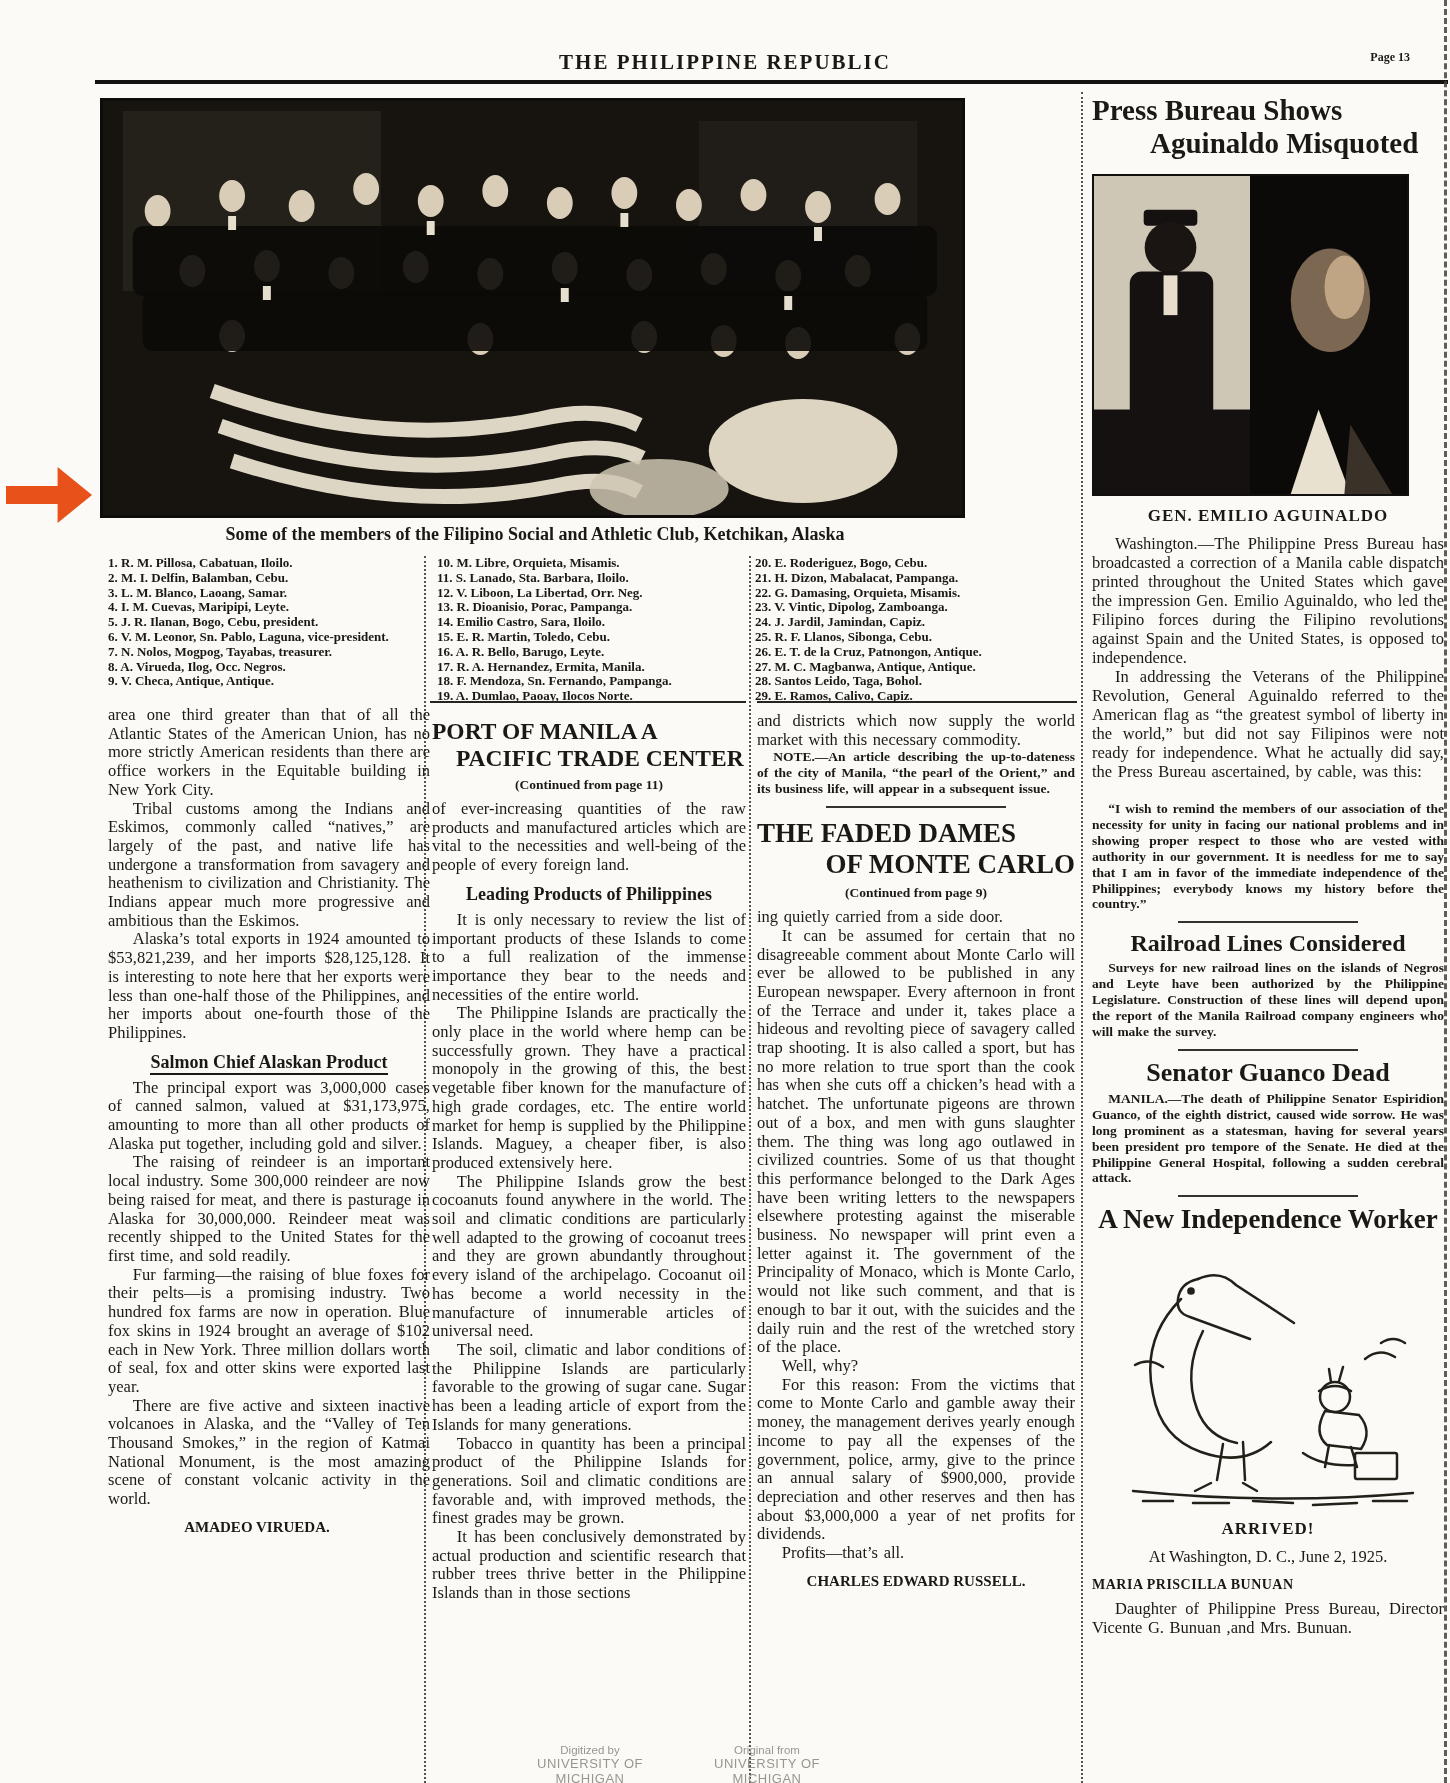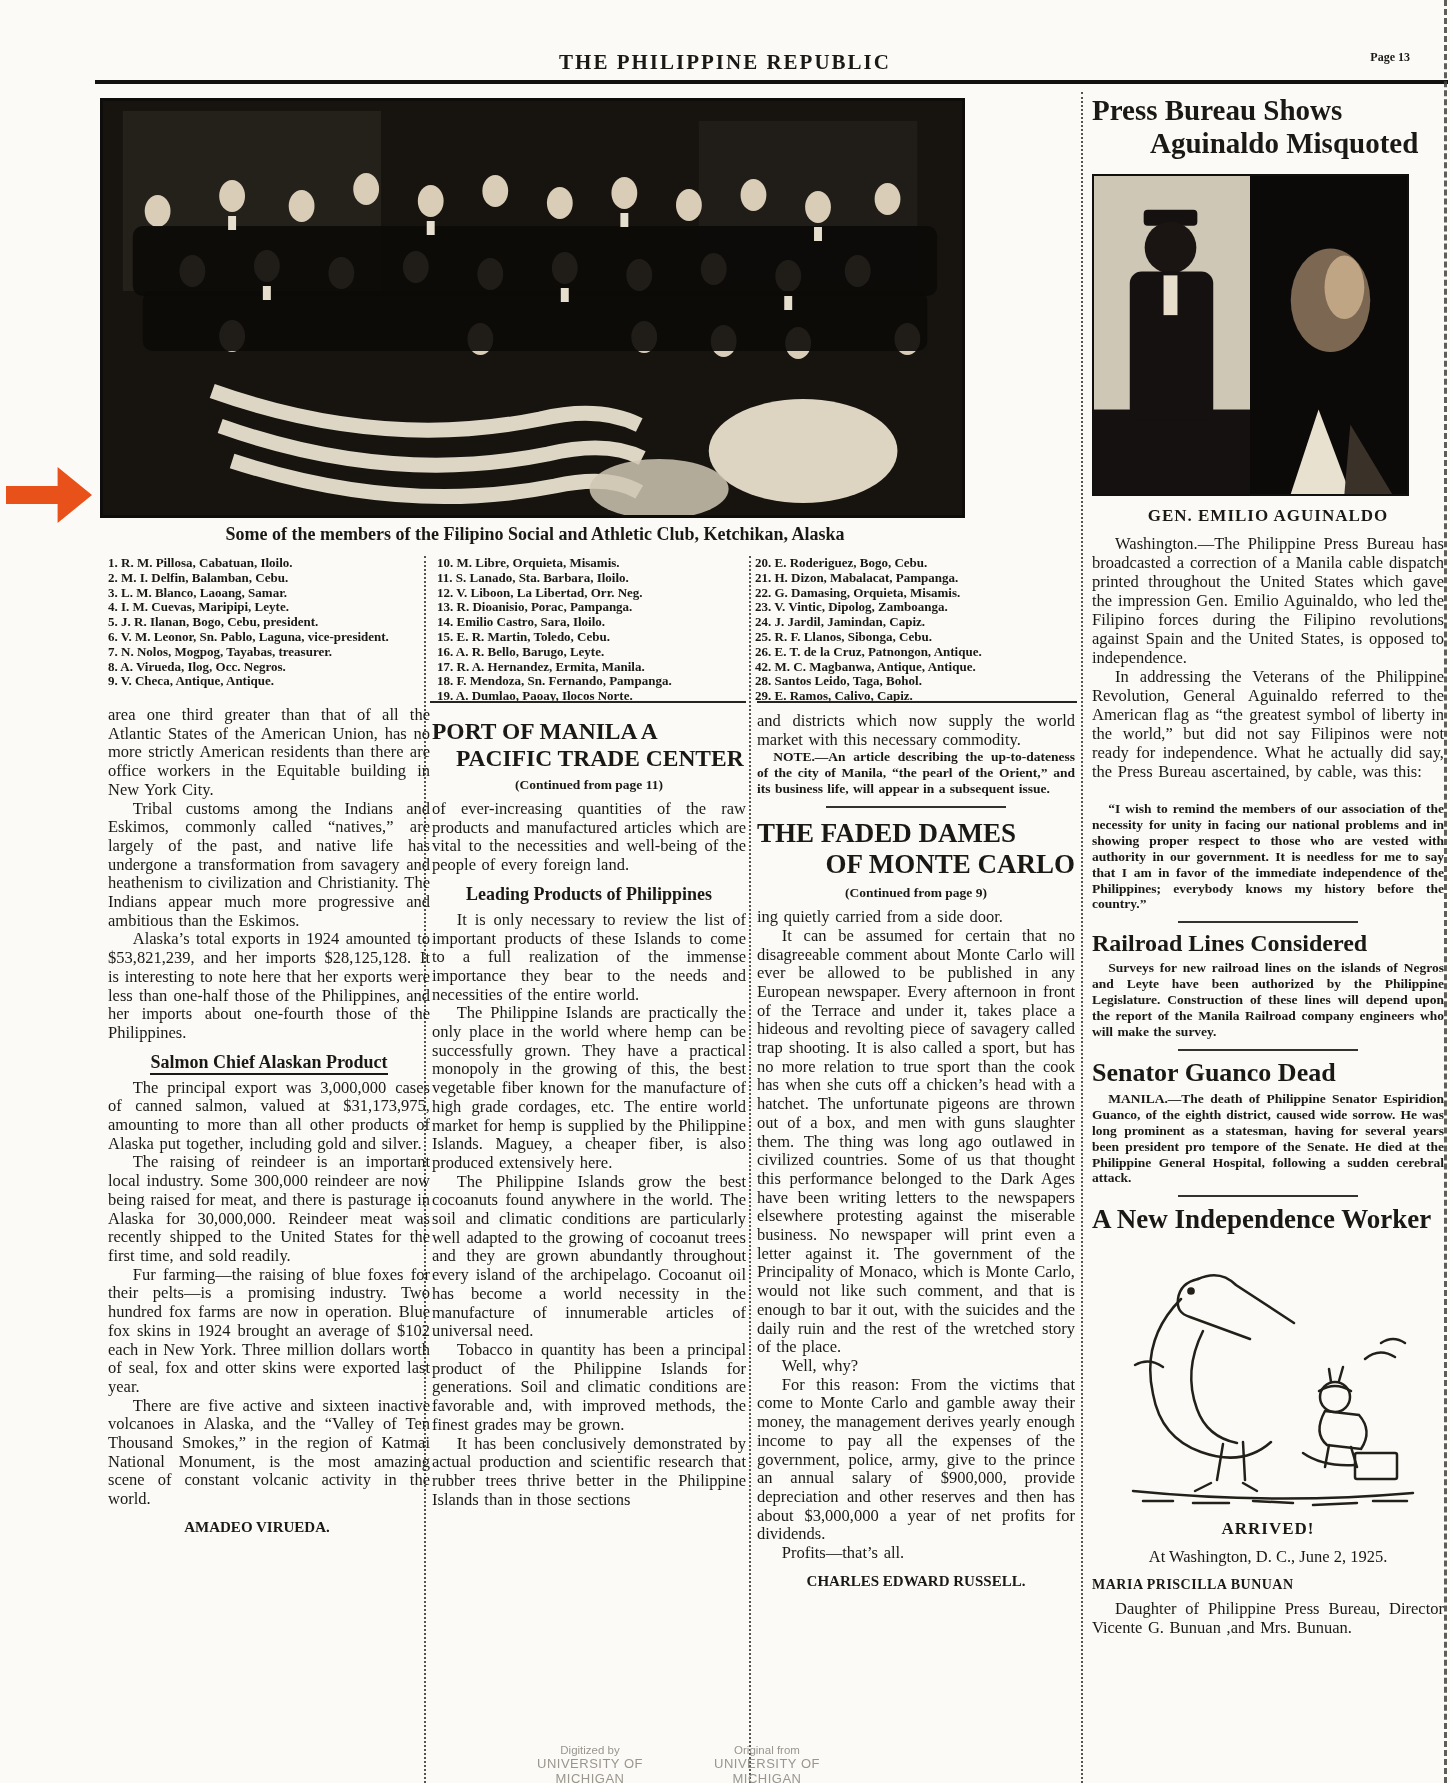--- a/index.html
+++ b/index.html
@@ -56,21 +56,21 @@
   
   .press-title{font-size:29px;line-height:33px;font-weight:bold;margin:0;}
   .press-title .l2{display:block;padding-left:58px;}
   .portrait{width:317px;height:322px;border:2px solid #12100e;box-sizing:border-box;
             margin-top:14px;background:#0d0b0a;}
   .portrait svg{display:block;width:100%;height:100%;}
   .portrait-caption{font-size:17px;font-weight:bold;text-align:center;letter-spacing:1px;
                     margin:10px 0 8px 0;}
   .rbt{font-size:16.5px;line-height:19px;text-align:justify;margin:0;text-indent:1.4em;
        word-spacing:1.5px;}
-  .sec-title{font-weight:bold;text-align:left;margin:2px 0 3px 0;}
+  .sec-title{font-weight:bold;text-align:center;margin:2px 0 3px 0;}
   .illus{display:block;margin:4px auto 0 auto;}
   .arrived{font-size:17px;font-weight:bold;text-align:center;letter-spacing:1px;margin:8px 0 0 0;}
   .dateline{font-size:16.5px;text-align:center;margin:8px 0 0 0;}
   .person-name{font-size:14px;font-weight:bold;letter-spacing:.5px;margin:10px 0 0 0;}
   
   .footer-mark{position:absolute;text-align:center;color:#9a968e;
                font-family:"Liberation Sans",sans-serif;}
   .footer-mark .lbl{font-size:11.5px;display:block;}
   .footer-mark .org{font-size:13px;display:block;letter-spacing:.5px;}
 </style>
@@ -173,21 +173,21 @@
     <li>19. A. Dumlao, Paoay, Ilocos Norte.</li>
   </ul>
   <ul class="members" id="members-c3">
     <li>20. E. Roderiguez, Bogo, Cebu.</li>
     <li>21. H. Dizon, Mabalacat, Pampanga.</li>
     <li>22. G. Damasing, Orquieta, Misamis.</li>
     <li>23. V. Vintic, Dipolog, Zamboanga.</li>
     <li>24. J. Jardil, Jamindan, Capiz.</li>
     <li>25. R. F. Llanos, Sibonga, Cebu.</li>
     <li>26. E. T. de la Cruz, Patnongon, Antique.</li>
-    <li>42. M. C. Magbanwa, Antique, Antique.</li>
+    <li>27. M. C. Magbanwa, Antique, Antique.</li>
     <li>28. Santos Leido, Taga, Bohol.</li>
     <li>29. E. Ramos, Calivo, Capiz.</li>
   </ul>
 
   <div class="vrule" style="left:424px;top:556px;height:1227px;"></div>
   <div class="vrule" style="left:749px;top:556px;height:1227px;"></div>
   <div class="vrule" style="left:1081px;top:92px;height:1691px;"></div>
   <div class="edge-scan"></div>
   <div class="hrule-col" style="left:430px;top:701px;width:316px;"></div>
   <div class="hrule-col" style="left:757px;top:701px;width:320px;"></div>
@@ -208,20 +208,21 @@
     <h2 class="art-title">
       <span>PORT OF MANILA A</span>
       <span class="l2">PACIFIC TRADE CENTER</span>
     </h2>
     <div class="continued">(Continued from page 11)</div>
     <p class="bt ni">of ever-increasing quantities of the raw products and manufactured articles which are vital to the necessities and well-being of the people of every foreign land.</p>
     <div class="subhead"><span>Leading Products of Philippines</span></div>
     <p class="bt">It is only necessary to review the list of important products of these Islands to come to a full realization of the immense importance they bear to the needs and necessities of the entire world.</p>
     <p class="bt">The Philippine Islands are practically the only place in the world where hemp can be successfully grown. They have a practical monopoly in the growing of this, the best vegetable fiber known for the manufacture of high grade cordages, etc. The entire world market for hemp is supplied by the Philippine Islands. Maguey, a cheaper fiber, is also produced extensively here.</p>
     <p class="bt">The Philippine Islands grow the best cocoanuts found anywhere in the world. The soil and climatic conditions are particularly well adapted to the growing of cocoanut trees and they are grown abundantly throughout every island of the archipelago. Cocoanut oil has become a world necessity in the manufacture of innumerable articles of universal need.</p>
+    <p class="bt">The soil, climatic and labor conditions of the Philippine Islands are particularly favorable to the growing of sugar cane. Sugar has been a leading article of export from the Islands for many generations.</p>
     <p class="bt">Tobacco in quantity has been a principal product of the Philippine Islands for generations. Soil and climatic conditions are favorable and, with improved methods, the finest grades may be grown.</p>
     <p class="bt">It has been conclusively demonstrated by actual production and scientific research that rubber trees thrive better in the Philippine Islands than in those sections</p>
   </div>
 
   <div class="col" id="col-three">
     <p class="bt ni">and districts which now supply the world market with this necessary commodity.</p>
     <p class="sb">NOTE.—An article describing the up-to-dateness of the city of Manila, “the pearl of the Orient,” and its business life, will appear in a subsequent issue.</p>
     <div class="short-rule"></div>
     <h2 class="big-title">
       <span>THE FADED DAMES</span>

